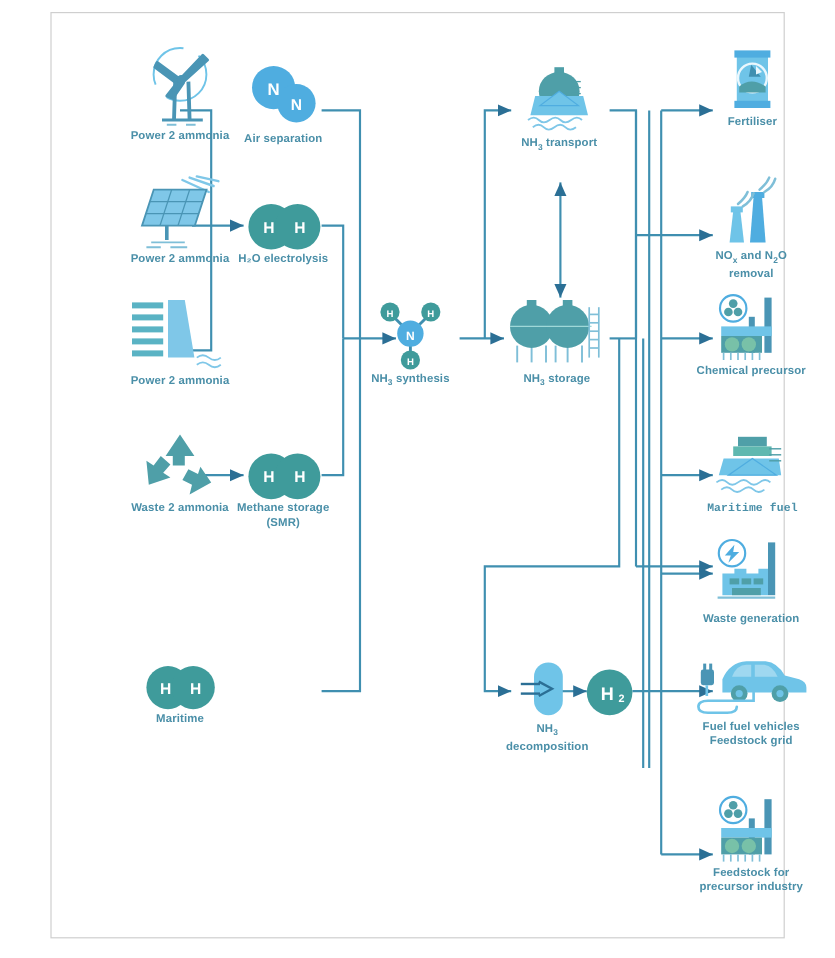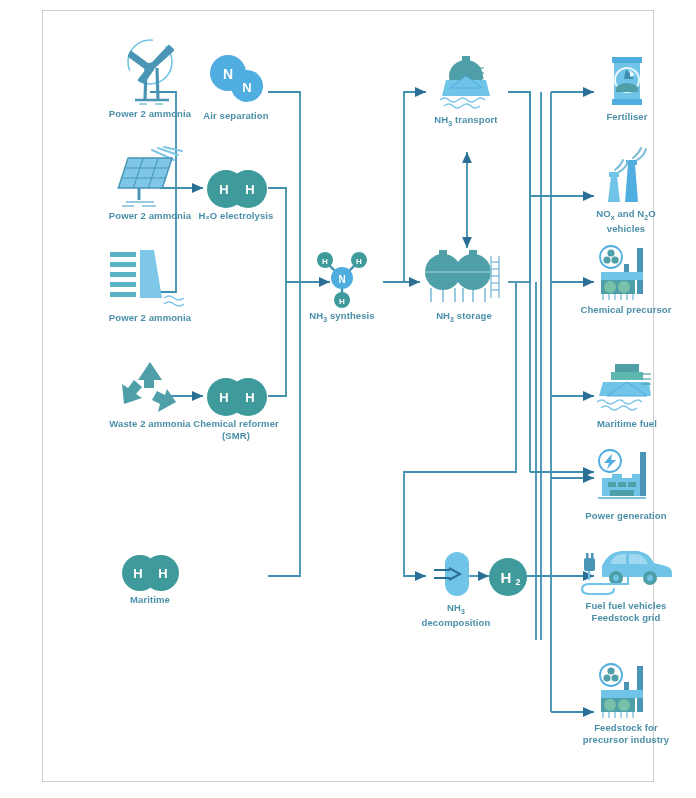--- a/index.html
+++ b/index.html
@@ -193,21 +193,21 @@
 
 <div class="node" style="left:172px;top:376px;width:128px;">
   <span class="glyph">
     <svg width="72" height="42" viewBox="0 0 72 42" style="margin:0 auto;">
       <circle cx="26" cy="21" r="19" fill="#3f9b9b"></circle>
       <circle cx="48" cy="21" r="19" fill="#3f9b9b"></circle>
       <text x="24" y="26" font-family="Liberation Sans, sans-serif" font-size="13" font-weight="bold" fill="#fff" text-anchor="middle">H</text>
       <text x="50" y="26" font-family="Liberation Sans, sans-serif" font-size="13" font-weight="bold" fill="#fff" text-anchor="middle">H</text>
     </svg>
   </span>
-  <span class="cap">Chemical reformer</span>
+  <span class="cap">Methane storage</span>
   <span class="cap">(SMR)</span>
 </div>
 
 <div class="node" style="left:300px;top:244px;width:84px;">
   <span class="glyph">
     <svg width="72" height="66" viewBox="0 0 72 66" style="margin:0 auto;">
       <g stroke="#3f8fb0" stroke-width="2.4">
         <path d="M36 34 L20 18"></path>
           <path d="M36 34 L52 18"></path>
           <path d="M36 34 L36 54"></path>
@@ -294,21 +294,21 @@
 <div class="node" style="left:487px;top:556px;width:42px;">
   <span class="glyph">
     <svg width="42" height="42" viewBox="0 0 42 42" style="margin:0 auto;">
       <circle cx="21" cy="21" r="19" fill="#3f9b9b"></circle>
       <text x="19" y="27" font-family="Liberation Sans, sans-serif" font-size="15" font-weight="bold" fill="#fff" text-anchor="middle">H</text>
       <text x="31" y="29" font-family="Liberation Sans, sans-serif" font-size="9" font-weight="bold" fill="#fff" text-anchor="middle">2</text>
     </svg>
   </span>
 </div>
 
-<div class="node" style="left:572px;top:53px;width:110px;">
+<div class="node" style="left:572px;top:38px;width:110px;">
   <span class="glyph">
     <svg width="54" height="58" viewBox="0 0 54 58" style="margin:0 auto;">
       <path d="M14 6 L40 6 L40 50 L14 50 z" fill="#6fc4e8"></path>
       <rect x="12" y="4" width="30" height="6" fill="#4fade0"></rect>
       <rect x="12" y="46" width="30" height="6" fill="#4fade0"></rect>
       <circle cx="27" cy="27" r="12" fill="none" stroke="#eaf7fd" stroke-width="2"></circle>
       <path d="M16 34 q10 -8 22 0 L38 39 L16 39 z" fill="#4f9fa8"></path>
       <path d="M26 16 L34 26 L24 26 z" fill="#3f8fb0"></path>
       <path d="M30 17 L35 22 L30 24 z" fill="#eaf7fd"></path>
     </svg>
@@ -323,21 +323,21 @@
       <path d="M16 26 L22 26 L25 52 L13 52 z" fill="#6fc4e8"></path>
       <rect x="31" y="10" width="11" height="5" fill="#4fade0"></rect>
       <rect x="14" y="22" width="10" height="5" fill="#6fc4e8"></rect>
       <g stroke="#7fbfd8" stroke-width="2.1" fill="none" stroke-linecap="round">
         <path d="M38 8 q6 -5 8 -10 M42 10 q7 -4 9 -11"></path>
         <path d="M20 20 q6 -5 8 -10 M24 22 q7 -4 9 -11"></path>
       </g>
     </svg>
   </span>
   <span class="cap">NO<sub>x</sub> and N<sub>2</sub>O</span>
-  <span class="cap">vehicles</span>
+  <span class="cap">removal</span>
 </div>
 
 <div class="node" style="left:560px;top:244px;width:132px;">
   <span class="glyph">
     <svg width="74" height="60" viewBox="0 0 74 60" style="margin:0 auto;">
       <circle cx="22" cy="13" r="11" fill="none" stroke="#4fade0" stroke-width="1.8"></circle>
       <g fill="#4f9fa8">
         <circle cx="22" cy="9" r="3.6"></circle>
           <circle cx="18" cy="16" r="3.6"></circle>
           <circle cx="26" cy="16" r="3.6"></circle>
@@ -354,21 +354,21 @@
           <path d="M26 50 L26 56"></path>
         <path d="M32 50 L32 56"></path>
           <path d="M38 50 L38 56"></path>
           <path d="M44 50 L44 56"></path>
       </g>
     </svg>
   </span>
   <span class="cap">Chemical precursor</span>
 </div>
 
-<div class="node" style="left:572px;top:360px;width:110px;">
+<div class="node" style="left:572px;top:360px;width:110px;font-family:Liberation Mono, monospace;">
   <span class="glyph">
     <svg width="76" height="58" viewBox="0 0 76 58" style="margin:0 auto;">
       <rect x="26" y="4" width="24" height="8" fill="#4f9fa8"></rect>
       <rect x="22" y="12" width="32" height="8" fill="#5fb8b0"></rect>
       <path d="M14 22 L60 22 L62 36 L10 36 z" fill="#6fc4e8"></path>
       <path d="M38 22 L18 36 L58 36 z" fill="#6fc4e8" stroke="#4fade0" stroke-width="1"></path>
       <g stroke="#4f9fa8" stroke-width="1.2" fill="none">
         <path d="M52 14 L62 14"></path>
           <path d="M52 19 L62 19"></path>
           <path d="M52 24 L62 24"></path>
@@ -391,21 +391,21 @@
       <path d="M14 30 L24 30 L24 26 L34 26 L34 30 L44 30 L44 26 L52 26 L52 48 L14 48 z" fill="#6fc4e8"></path>
       <g fill="#4f9fa8">
         <rect x="20" y="34" width="8" height="5"></rect>
           <rect x="30" y="34" width="8" height="5"></rect>
           <rect x="40" y="34" width="8" height="5"></rect>
       </g>
       <rect x="22" y="42" width="24" height="6" fill="#4f9fa8"></rect>
       <path d="M10 50 L58 50" stroke="#7fbfd8" stroke-width="1.8"></path>
     </svg>
   </span>
-  <span class="cap">Power generation</span>
+  <span class="cap">Waste generation</span>
 </div>
 
 <div class="node" style="left:560px;top:536px;width:132px;">
   <span class="glyph">
     <svg width="100" height="64" viewBox="0 0 100 64" style="margin:0 auto;">
       <path d="M26 30 q6 -14 20 -15 l16 0 q10 1 16 12 l12 3 q6 2 6 7 l0 4 L26 41 z" fill="#6fc4e8"></path>
       <g fill="#9fd8f0">
         <path d="M34 28 q4 -10 12 -10 l4 0 l0 10 z"></path>
         <path d="M53 18 l8 0 q7 1 11 10 l-19 0 z"></path>
       </g>

